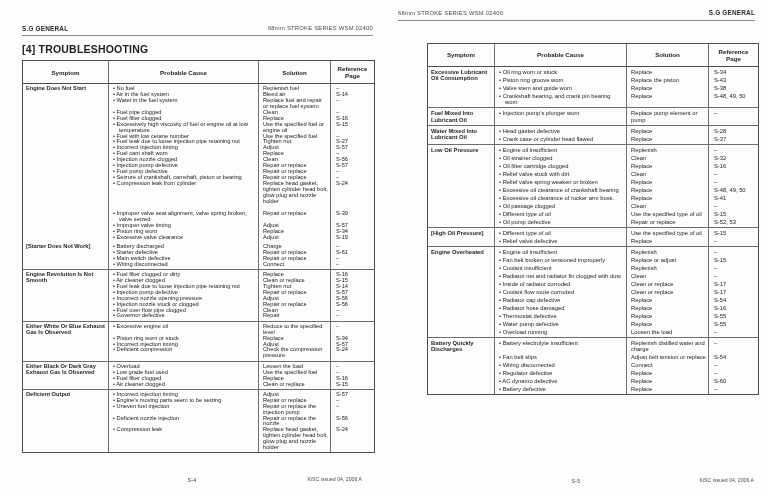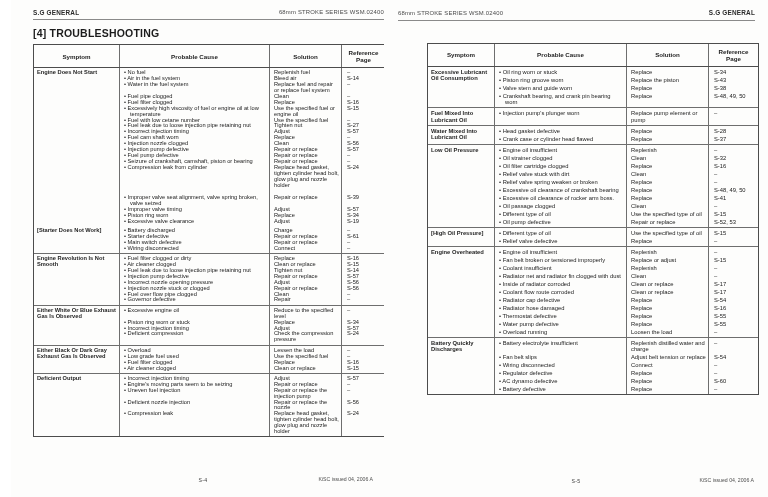--- a/index.html
+++ b/index.html
@@ -1,20 +1,20 @@
 <!DOCTYPE html>
 <html><head>
 <meta charset="utf-8">
 <style>
   html,body{margin:0;padding:0;background:#ffffff;}
   body{width:768px;height:497px;position:relative;overflow:hidden;
        font-family:"Liberation Sans",sans-serif;color:#222;}
   .canvas{position:absolute;inset:0;}
   .page{position:absolute;top:0;height:497px;width:384px;background:#fdfdfc;box-sizing:border-box;}
-  .page-left{left:11px;padding:0 11px 0 22px;font-size:5.7px;line-height:5.9px;}
+  .page-left{left:0;padding:16px 11px 0 22px;font-size:5.7px;line-height:5.9px;}
   .page-right{left:384px;padding:0 13px 0 14px;font-size:5.8px;line-height:6.5px;}
 
   .running-head{display:flex;justify-content:space-between;align-items:flex-end;
                 padding-top:10px;padding-bottom:3px;border-bottom:1px solid #8a8a8a;}
   .rh-strong{font-weight:bold;font-size:6.4px;letter-spacing:.2px;color:#2b2b2b;}
   .rh-light{font-size:5.9px;color:#4a4a4a;letter-spacing:.2px;}
 
   .page-title{font-weight:bold;font-size:10.5px;line-height:11px;margin-top:8px;color:#1c1c1c;letter-spacing:.2px;}
 
   .ts-table{border:1.2px solid #4c4c4c;background:#fdfdfc;}

